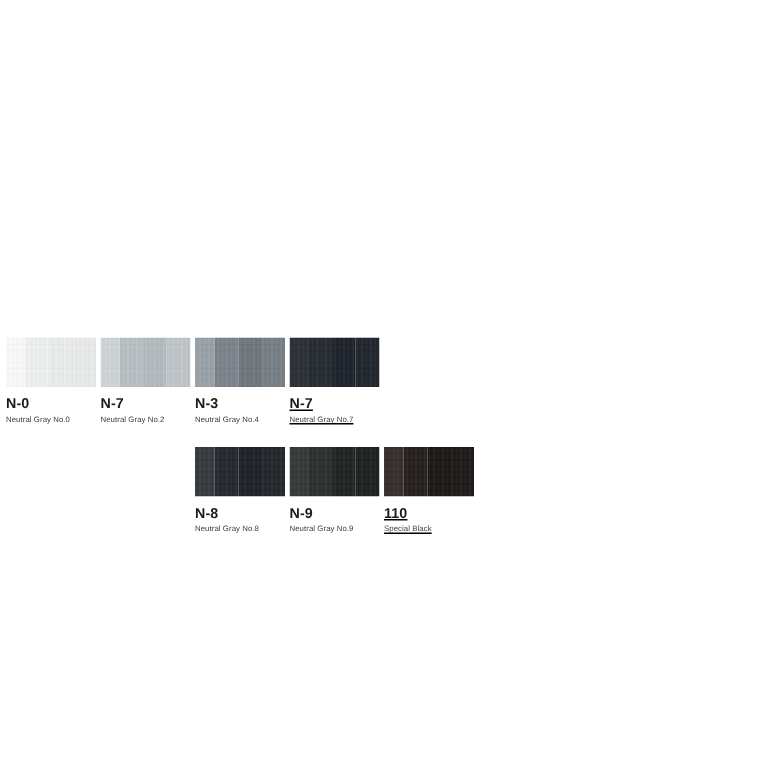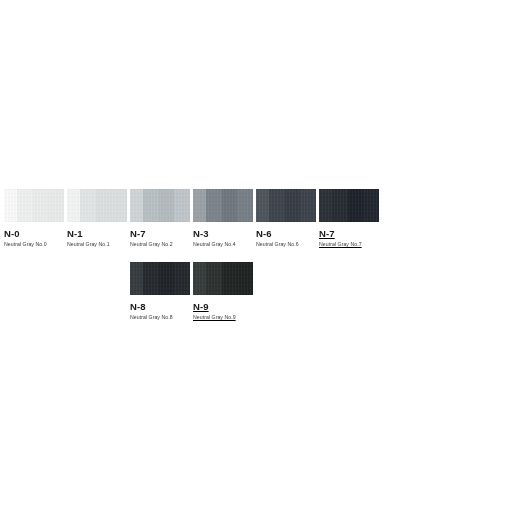--- a/index.html
+++ b/index.html
@@ -19,20 +19,21 @@
   #chart-root {
     position: relative;
     width: 512px;
     height: 512px;
     background: #ffffff;
   }
 
   .swatch-row {
     position: absolute;
     display: flex;
+    margin-top: 36px;
   }
 
   #row-1 { left: 4px;  top: 189px; }
   #row-2 { left: 130px; top: 262px; }
 
   .swatch-cell {
     position: relative;
     width: 60px;
     margin-right: 3px;
   }
@@ -106,61 +107,39 @@
           <div class="band b2" style="background: rgb(239, 241, 241);"></div>
           <div class="band b3" style="background: rgb(235, 237, 237);"></div>
           <div class="band b4" style="background: rgb(233, 235, 235);"></div>
           <div class="chip-texture"></div>
         </div>
         <div class="swatch-code">N-0</div>
         <div class="swatch-desc">Neutral Gray No.0</div>
       </div>
       <div class="swatch-cell">
         <div class="swatch-chip">
-          <div class="band b1" style="background: rgb(243, 244, 244);"></div>
-          <div class="band b2" style="background: rgb(226, 229, 229);"></div>
-          <div class="band b3" style="background: rgb(220, 223, 224);"></div>
-          <div class="band b4" style="background: rgb(220, 223, 224);"></div>
-          <div class="chip-texture"></div>
-        </div>
-        <div class="swatch-code">N-1</div>
-        <div class="swatch-desc">Neutral Gray No.1</div>
-      </div>
-      <div class="swatch-cell">
-        <div class="swatch-chip">
           <div class="band b1" style="background: rgb(207, 212, 214);"></div>
           <div class="band b2" style="background: rgb(185, 192, 195);"></div>
           <div class="band b3" style="background: rgb(180, 187, 191);"></div>
           <div class="band b4" style="background: rgb(191, 197, 200);"></div>
           <div class="chip-texture"></div>
         </div>
         <div class="swatch-code">N-7</div>
         <div class="swatch-desc">Neutral Gray No.2</div>
       </div>
       <div class="swatch-cell">
         <div class="swatch-chip">
           <div class="band b1" style="background: rgb(154, 161, 166);"></div>
           <div class="band b2" style="background: rgb(123, 131, 138);"></div>
           <div class="band b3" style="background: rgb(110, 118, 125);"></div>
           <div class="band b4" style="background: rgb(118, 126, 133);"></div>
           <div class="chip-texture"></div>
         </div>
         <div class="swatch-code">N-3</div>
         <div class="swatch-desc">Neutral Gray No.4</div>
-      </div>
-      <div class="swatch-cell">
-        <div class="swatch-chip">
-          <div class="band b1" style="background: rgb(76, 83, 90);"></div>
-          <div class="band b2" style="background: rgb(59, 66, 74);"></div>
-          <div class="band b3" style="background: rgb(52, 59, 67);"></div>
-          <div class="band b4" style="background: rgb(58, 65, 74);"></div>
-          <div class="chip-texture"></div>
-        </div>
-        <div class="swatch-code">N-6</div>
-        <div class="swatch-desc">Neutral Gray No.6</div>
       </div>
       <div class="swatch-cell">
         <div class="swatch-chip">
           <div class="band b1" style="background: rgb(42, 47, 54);"></div>
           <div class="band b2" style="background: rgb(37, 42, 49);"></div>
           <div class="band b3" style="background: rgb(28, 32, 40);"></div>
           <div class="band b4" style="background: rgb(32, 36, 44);"></div>
           <div class="chip-texture"></div>
         </div>
         <div class="swatch-code">N-7</div>
@@ -183,15 +162,26 @@
         <div class="swatch-chip">
           <div class="band b1" style="background: rgb(52, 58, 57);"></div>
           <div class="band b2" style="background: rgb(43, 48, 47);"></div>
           <div class="band b3" style="background: rgb(31, 35, 34);"></div>
           <div class="band b4" style="background: rgb(29, 33, 32);"></div>
           <div class="chip-texture"></div>
         </div>
         <div class="swatch-code">N-9</div>
         <div class="swatch-desc">Neutral Gray No.9</div>
       </div>
+      <div class="swatch-cell">
+        <div class="swatch-chip">
+          <div class="band b1" style="background: rgb(51, 45, 43);"></div>
+          <div class="band b2" style="background: rgb(36, 31, 30);"></div>
+          <div class="band b3" style="background: rgb(27, 23, 22);"></div>
+          <div class="band b4" style="background: rgb(29, 25, 24);"></div>
+          <div class="chip-texture"></div>
+        </div>
+        <div class="swatch-code">110</div>
+        <div class="swatch-desc">Special Black</div>
+      </div>
     </div>
 
 </div>
 
 </body></html>

